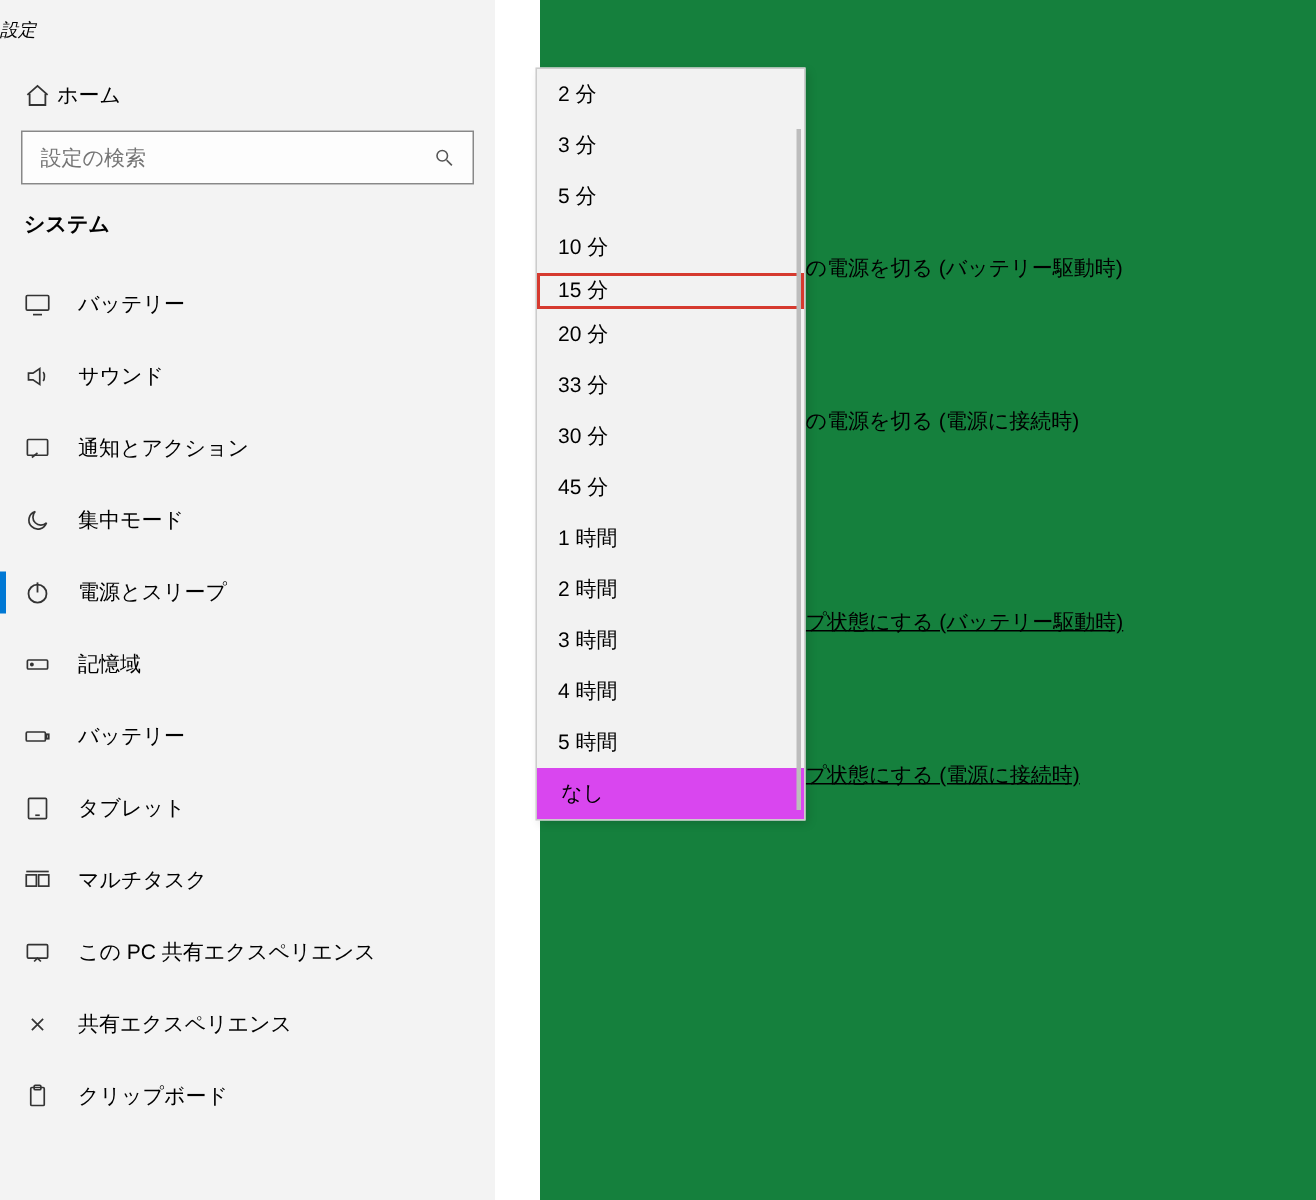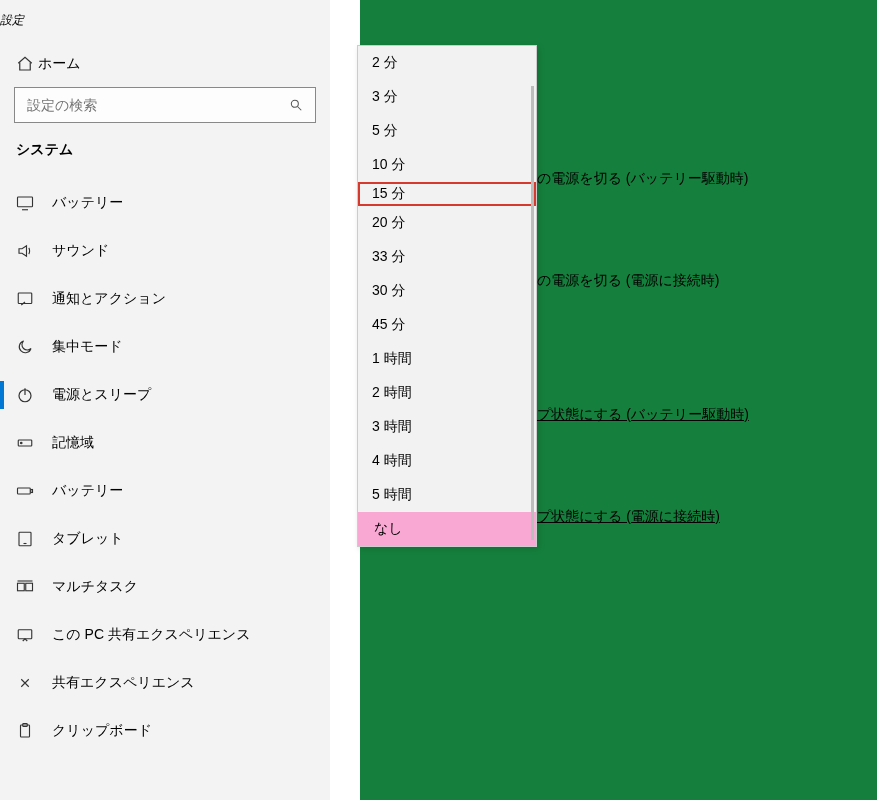--- a/index.html
+++ b/index.html
@@ -113,21 +113,21 @@
   padding: 0 14px;
   font-size: 14px;
   cursor: pointer;
 }
 .dd-item.highlight {
   border: 2px solid #d63a2f;
   height: 24px;
   padding: 0 12px;
 }
 .dd-item.selected {
-  background: #f9a8d4;
+  background: #d946ef;
   padding-left: 16px;
 }
 svg { display: block; }
 </style>
 </head>
 <body>
 
 <div class="sidebar">
   <div class="app-title">設定</div>
 

